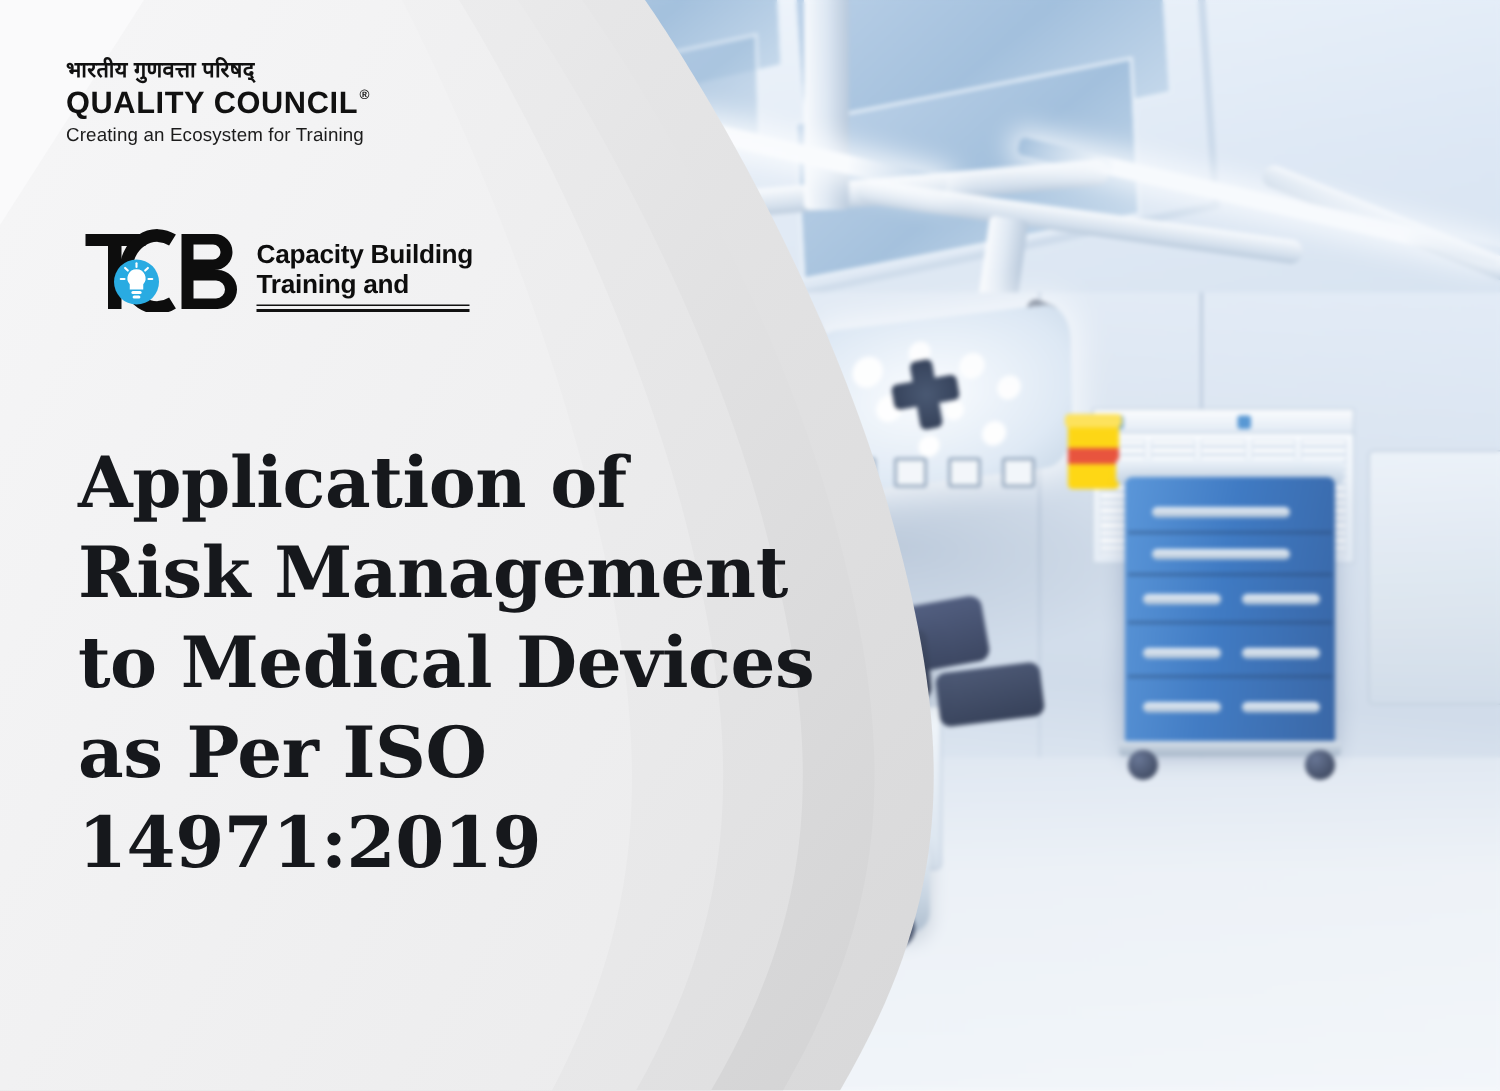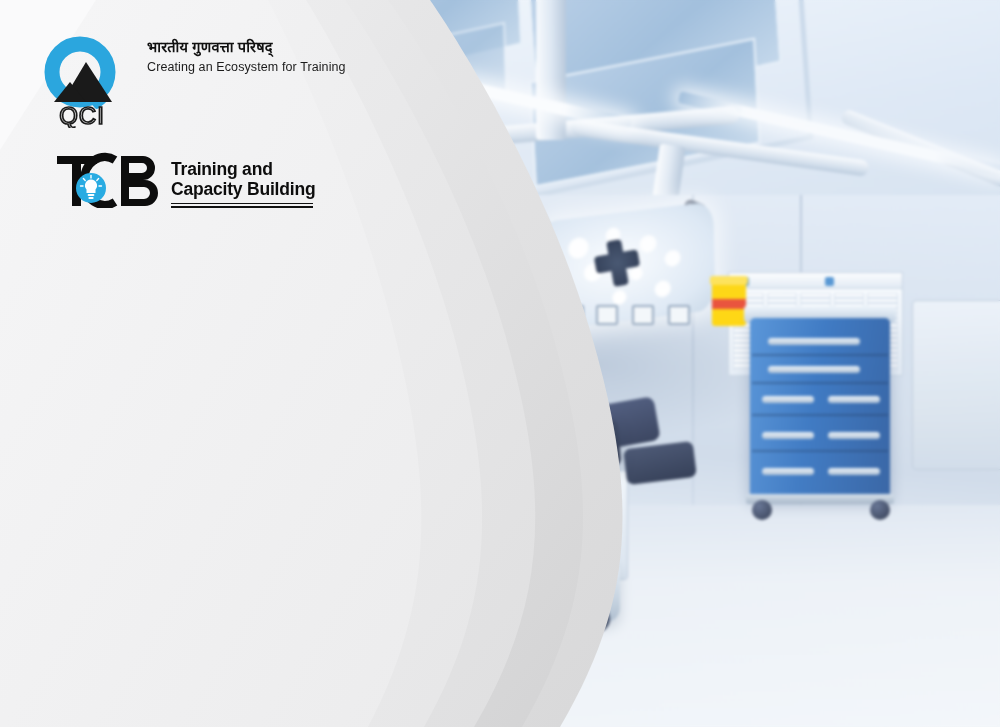--- a/index.html
+++ b/index.html
@@ -334,21 +334,21 @@
     width: 560px;
     height: 727px;
   }
 
   
   .qci-logo {
     position:absolute; left:44px; top:36px;
     display:flex; align-items:flex-start; gap:12px;
   }
   .qci-mark { position:relative; width:76px; height:92px; flex:none; }
-  .qci-text { padding-top:4px;margin-left:15px; }
+  .qci-text { padding-top:4px; }
   .qci-hindi {
     font-family:"Liberation Sans", sans-serif;
     font-size:14.5px; font-weight:700; color:#111; letter-spacing:.2px;
     line-height:1.1; white-space:nowrap;
   }
   .qci-name {
     display:flex; align-items:flex-start;
     font-family:"Liberation Sans", sans-serif;
     font-size:20.5px; font-weight:700; color:#111;
     letter-spacing:.4px; line-height:1.05; margin-top:2px; white-space:nowrap;
@@ -573,36 +573,26 @@
                C 268,0 352,160 396,340
                C 436,504 430,608 368,727 Z" fill="url(#wg5)"></path>
 
       <path d="M 0,0 L 96,0 L 0,150 Z" fill="#fafafb" opacity="0.85"></path>
     </svg>
   </div>
 
   <div class="content">
 
     <div class="qci-logo">
-      <div class="qci-mark">
-        <svg viewBox="0 0 76 92" width="76" height="92" xmlns="http://www.w3.org/2000/svg">
-
-          <circle cx="36" cy="36" r="28" fill="none" stroke="#2BA6DE" stroke-width="15"></circle>
-
-          <rect x="44" y="50" width="14" height="22" rx="3" fill="#2BA6DE" transform="rotate(-38 51 61)"></rect>
-
-          <path d="M 18,66 L 42,26 L 68,66 Z" fill="#1A1A1A"></path>
-
-          <path d="M 10,66 L 26,46 L 42,66 Z" fill="#1A1A1A"></path>
-
-          <text x="38" y="88" font-family="'Liberation Sans', sans-serif" font-size="24" font-weight="400" fill="none" stroke="#1A1A1A" stroke-width="1.7" text-anchor="middle" letter-spacing="1">QCI</text>
-        </svg>
-      </div>
       <div class="qci-text">
         <div class="qci-hindi">भारतीय गुणवत्ता परिषद्</div>
+        <div class="qci-name">
+          <span>QUALITY COUNCIL</span>
+          <span class="qci-reg">®</span>
+        </div>
         <div class="qci-tag">Creating an Ecosystem for Training</div>
       </div>
     </div>
 
     <div class="tcb-logo">
       <div class="tcb-mark">
         <svg viewBox="0 0 110 56" width="110" height="56" xmlns="http://www.w3.org/2000/svg">
 
           <path d="M 2,4 L 42,4 L 42,12 L 26,12 L 26,54 L 17,54 L 17,12 L 2,12 Z" fill="#0d0d0d"></path>
 
@@ -620,24 +610,31 @@
             <line x1="43.6" y1="26.6" x2="41.8" y2="28.4"></line>
             <line x1="25.5" y1="34" x2="28" y2="34"></line>
             <line x1="46.5" y1="34" x2="44" y2="34"></line>
           </g>
           <path d="M 36,27.5 A 6,6 0 0 1 40.5,37.5 L 40.5,41 L 31.5,41 L 31.5,37.5 A 6,6 0 0 1 36,27.5 Z" fill="#ffffff"></path>
           <rect x="32.6" y="42" width="6.8" height="2" rx="1" fill="#ffffff"></rect>
           <rect x="33.4" y="45" width="5.2" height="2" rx="1" fill="#ffffff"></rect>
         </svg>
       </div>
       <div class="tcb-text">
+        <div class="tcb-line">Capacity Building</div>
         <div class="tcb-line">Training and</div>
-        <div class="tcb-line">Capacity Building</div>
         <div class="tcb-underline">
           <div></div>
           <div></div>
         </div>
       </div>
     </div>
 
+    <h1 class="title">
+      <span class="title-line">Application of</span>
+      <span class="title-line">Risk Management</span>
+      <span class="title-line">to Medical Devices</span>
+      <span class="title-line">as Per ISO</span>
+      <span class="title-line">14971:2019</span>
+    </h1>
 
   </div>
 </div>
 
 </body></html>

